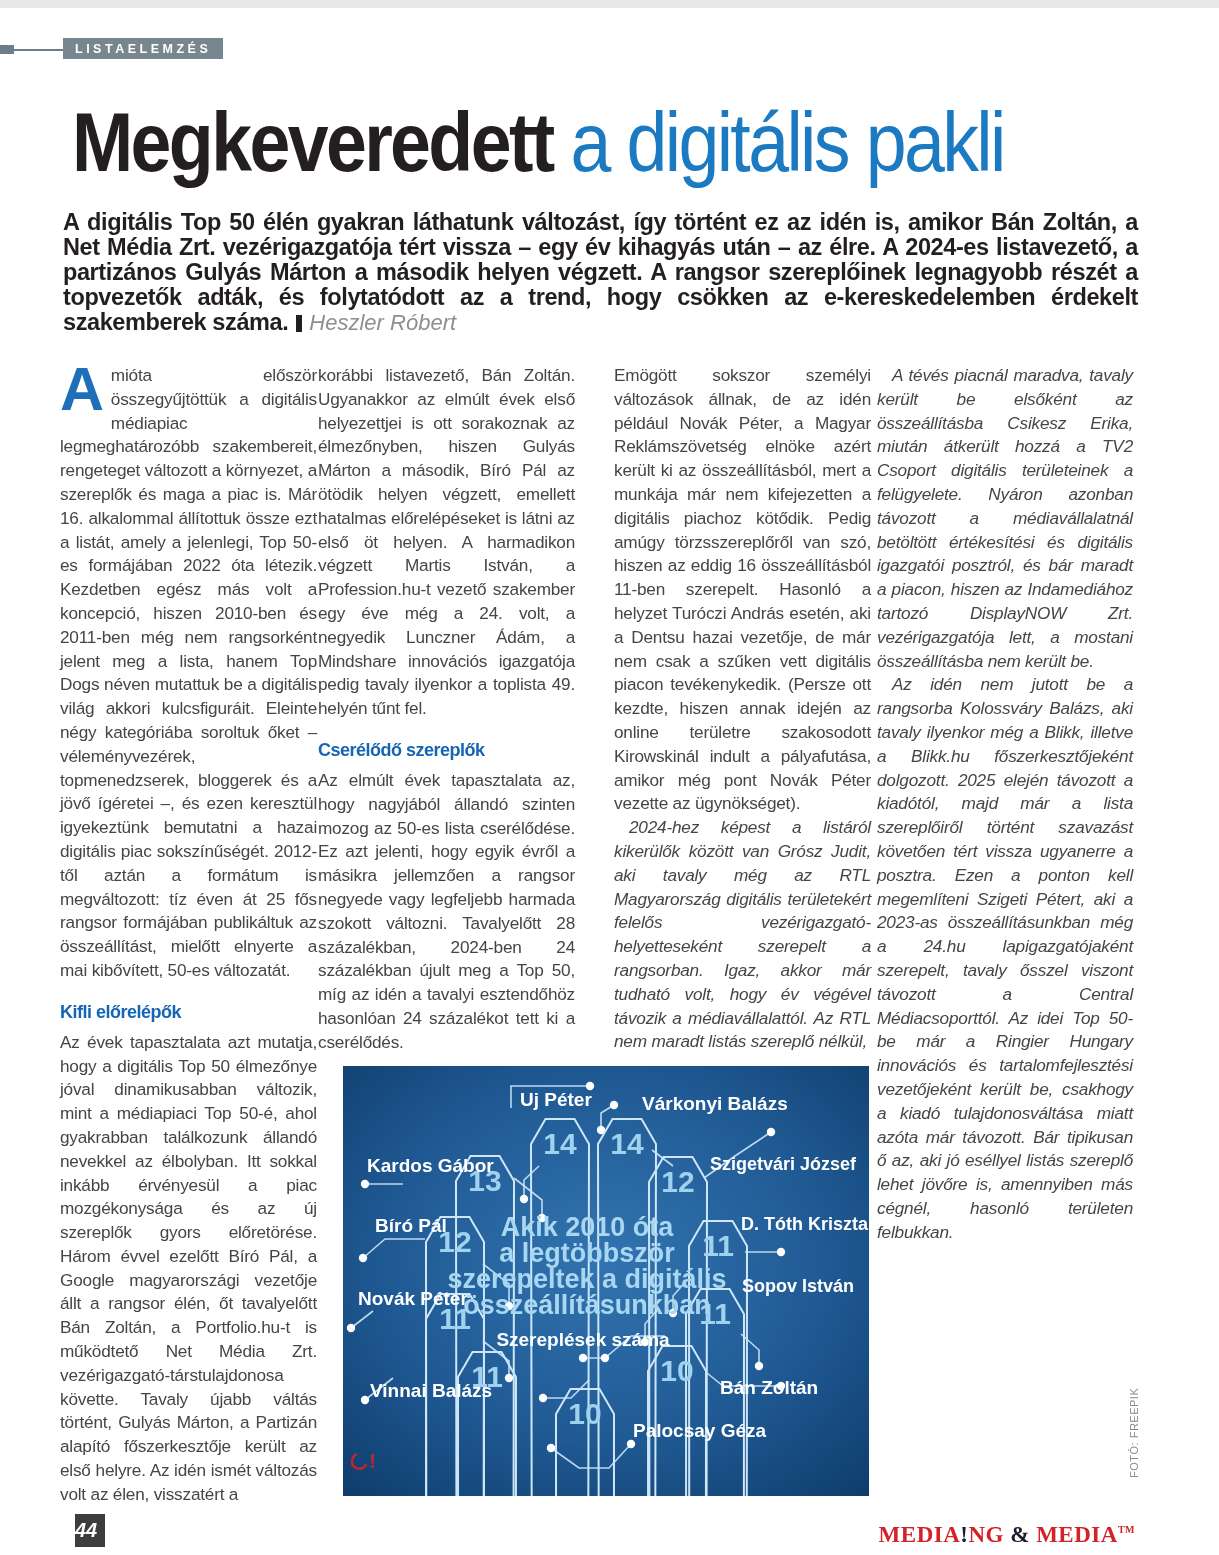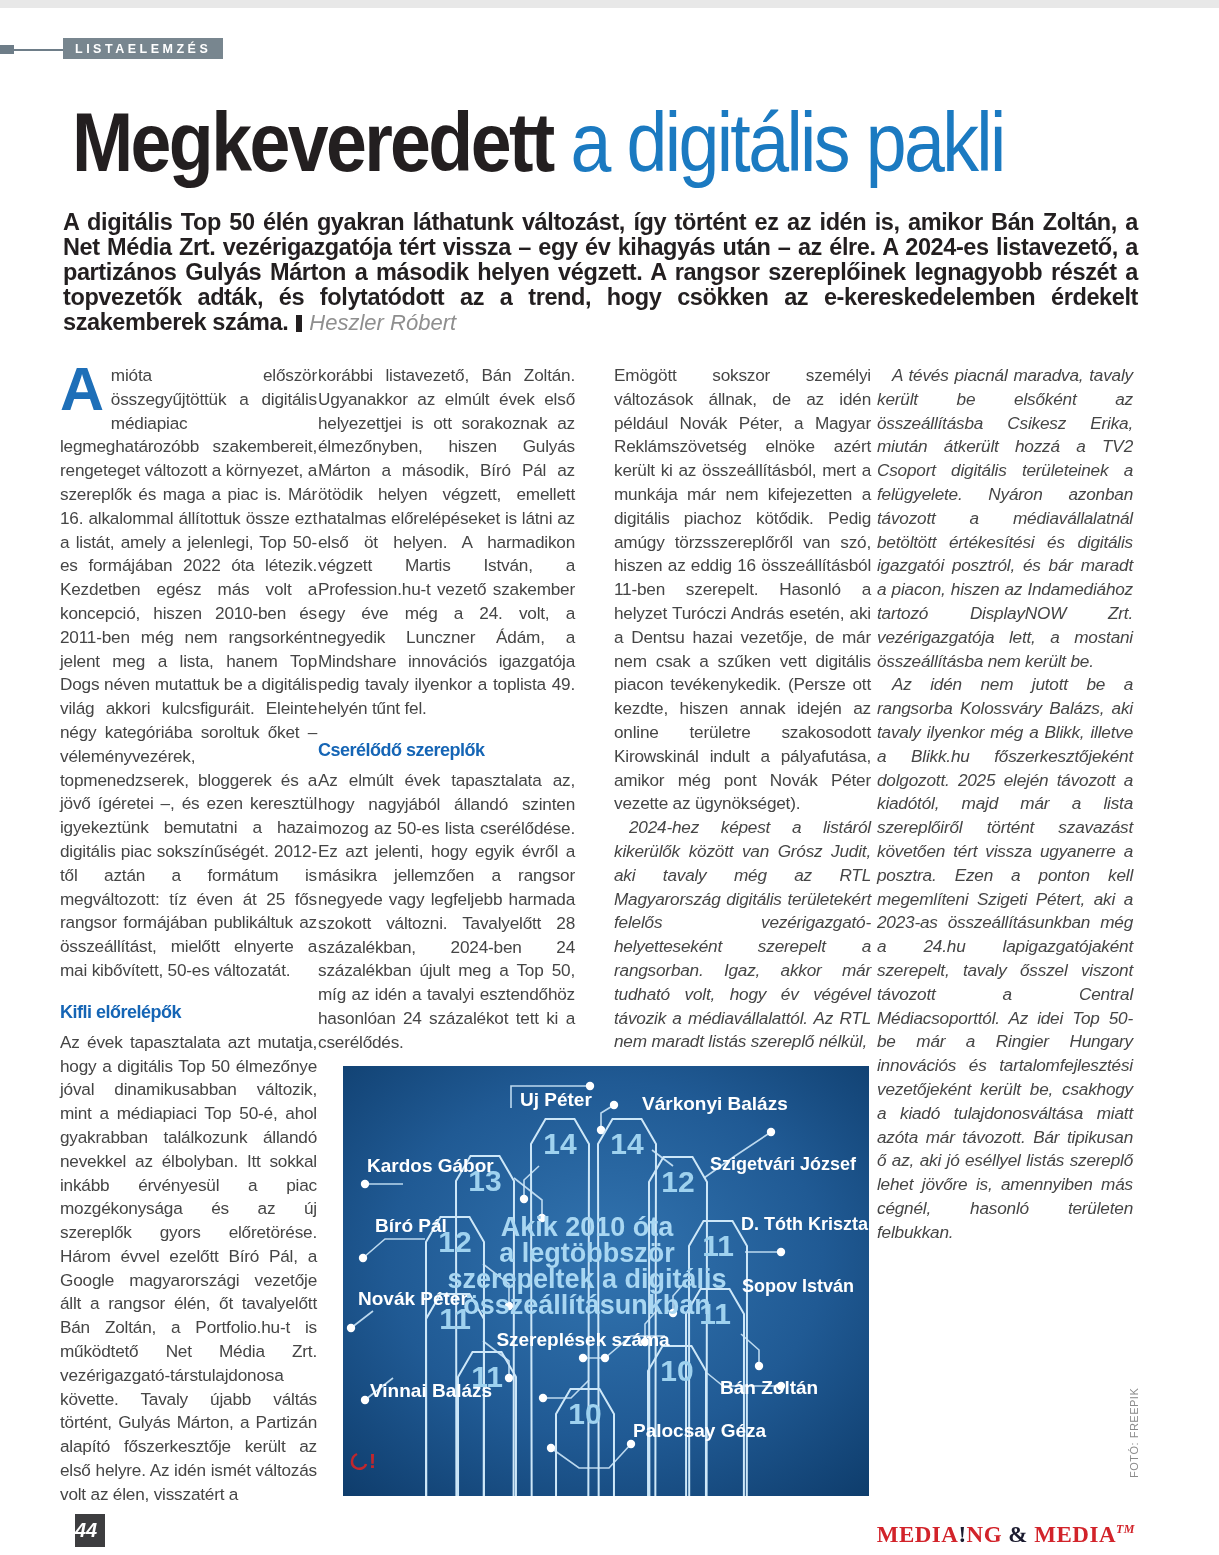--- a/index.html
+++ b/index.html
@@ -73,21 +73,21 @@
     position:absolute;left:75px;top:1506px;width:30px;height:33px;background:#3d3d3f;
     color:#ffffff;font-size:20px;font-style:italic;font-weight:bold;
     display:flex;align-items:center;
   }
   .footer-logo{
     position:absolute;right:84px;top:1514px;
     font-family:"Liberation Serif",serif;font-weight:bold;font-size:23px;
     color:#d2232a;white-space:nowrap;letter-spacing:0.5px;
   }
   .footer-logo .dark{color:#1b1b2f;}
-  .footer-logo .tm{font-size:12px;vertical-align:super;font-style:italic;}
+  .footer-logo .tm{font-size:10px;vertical-align:super;}
 </style>
 </head>
 <body>
 
 <div class="page">
 
   <div class="kicker-block"></div>
   <div class="kicker-line"></div>
   <div class="kicker-box">
     <span>LISTAELEMZÉS</span>

